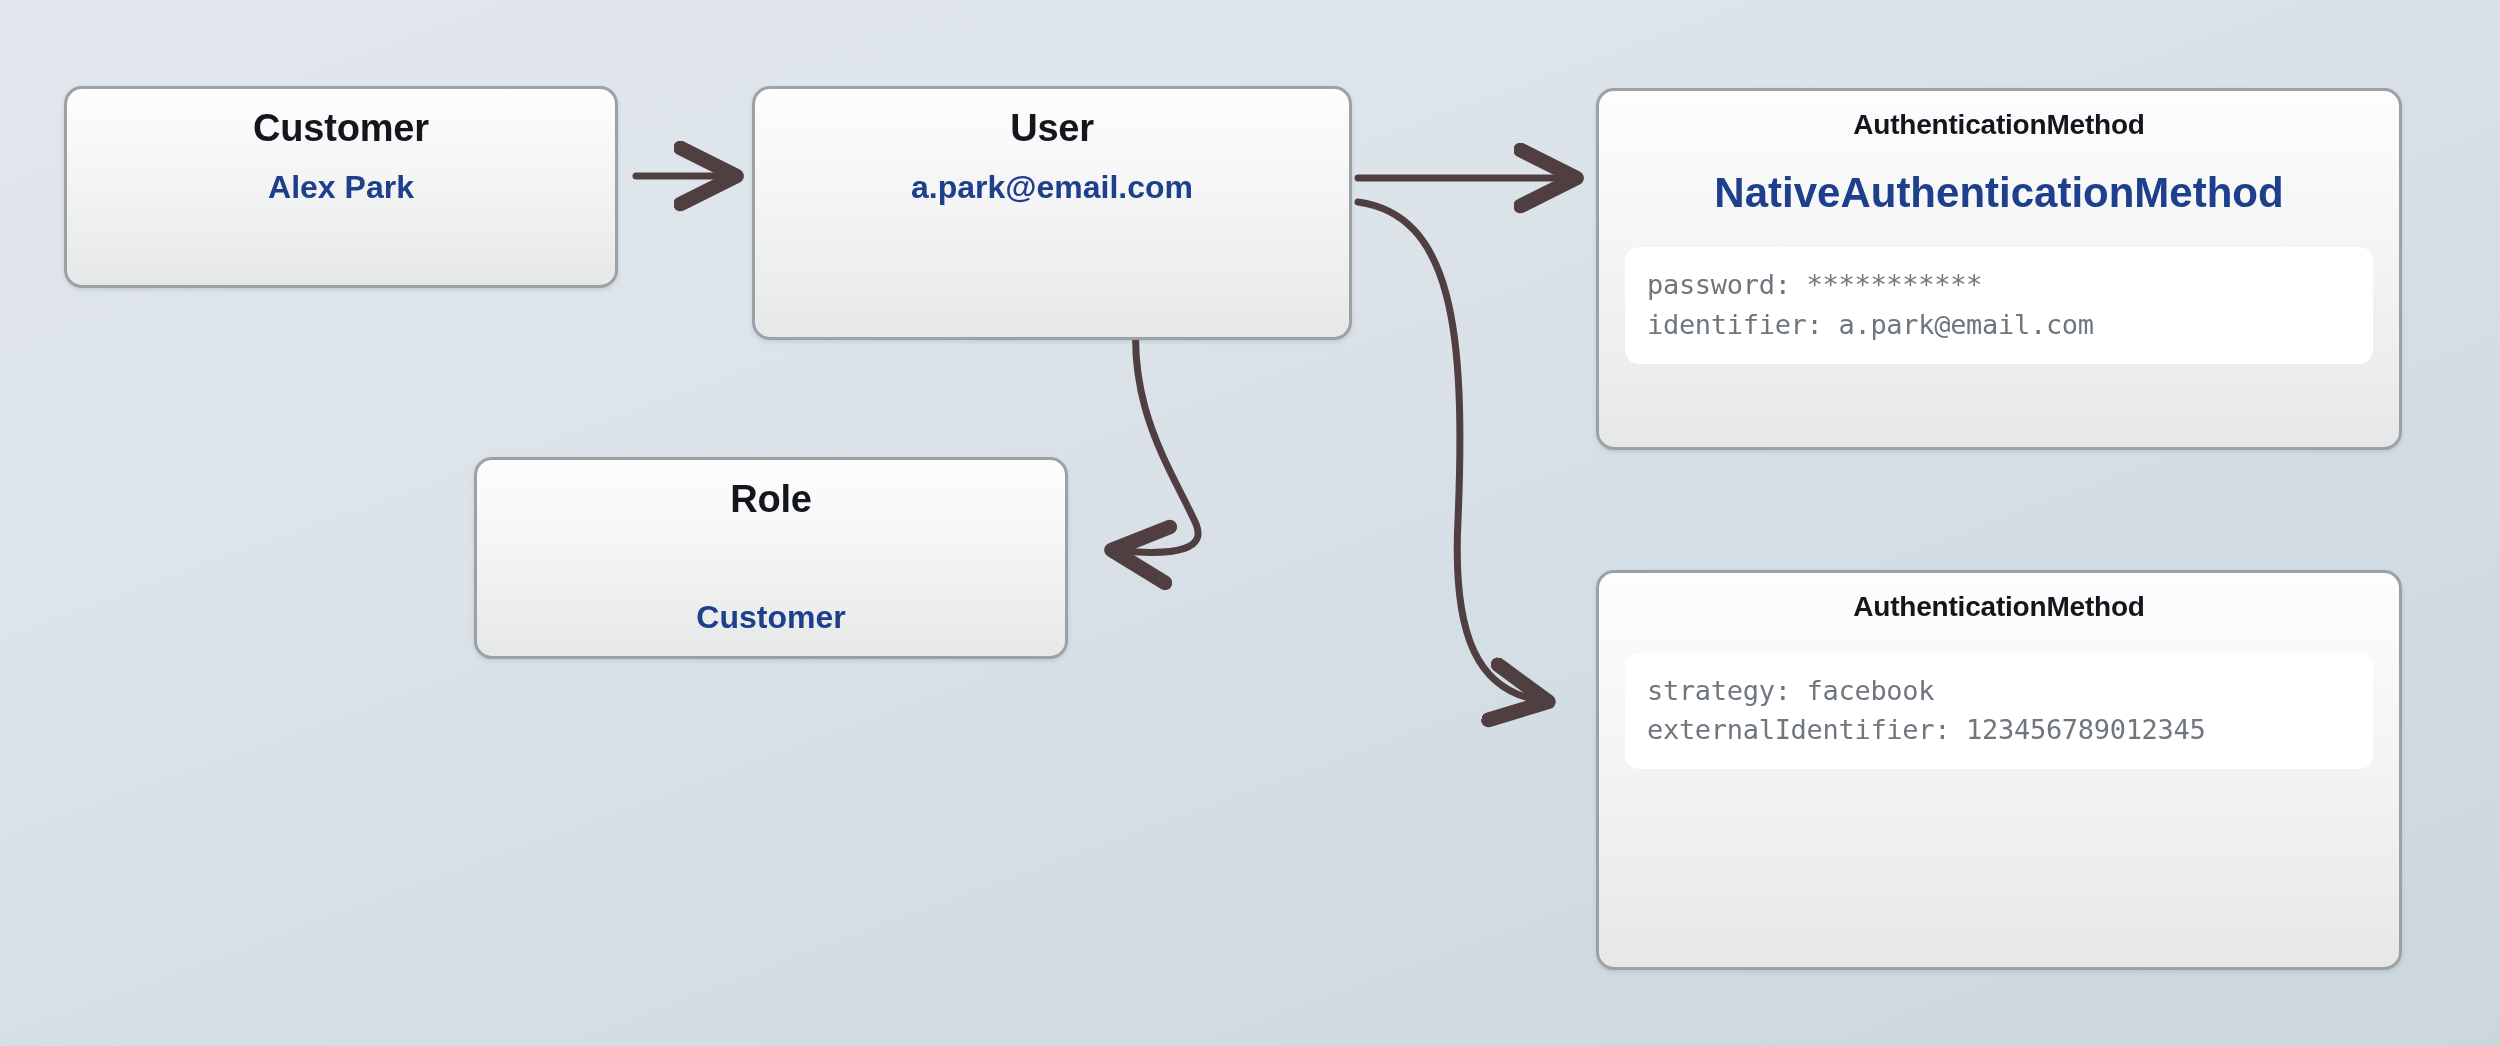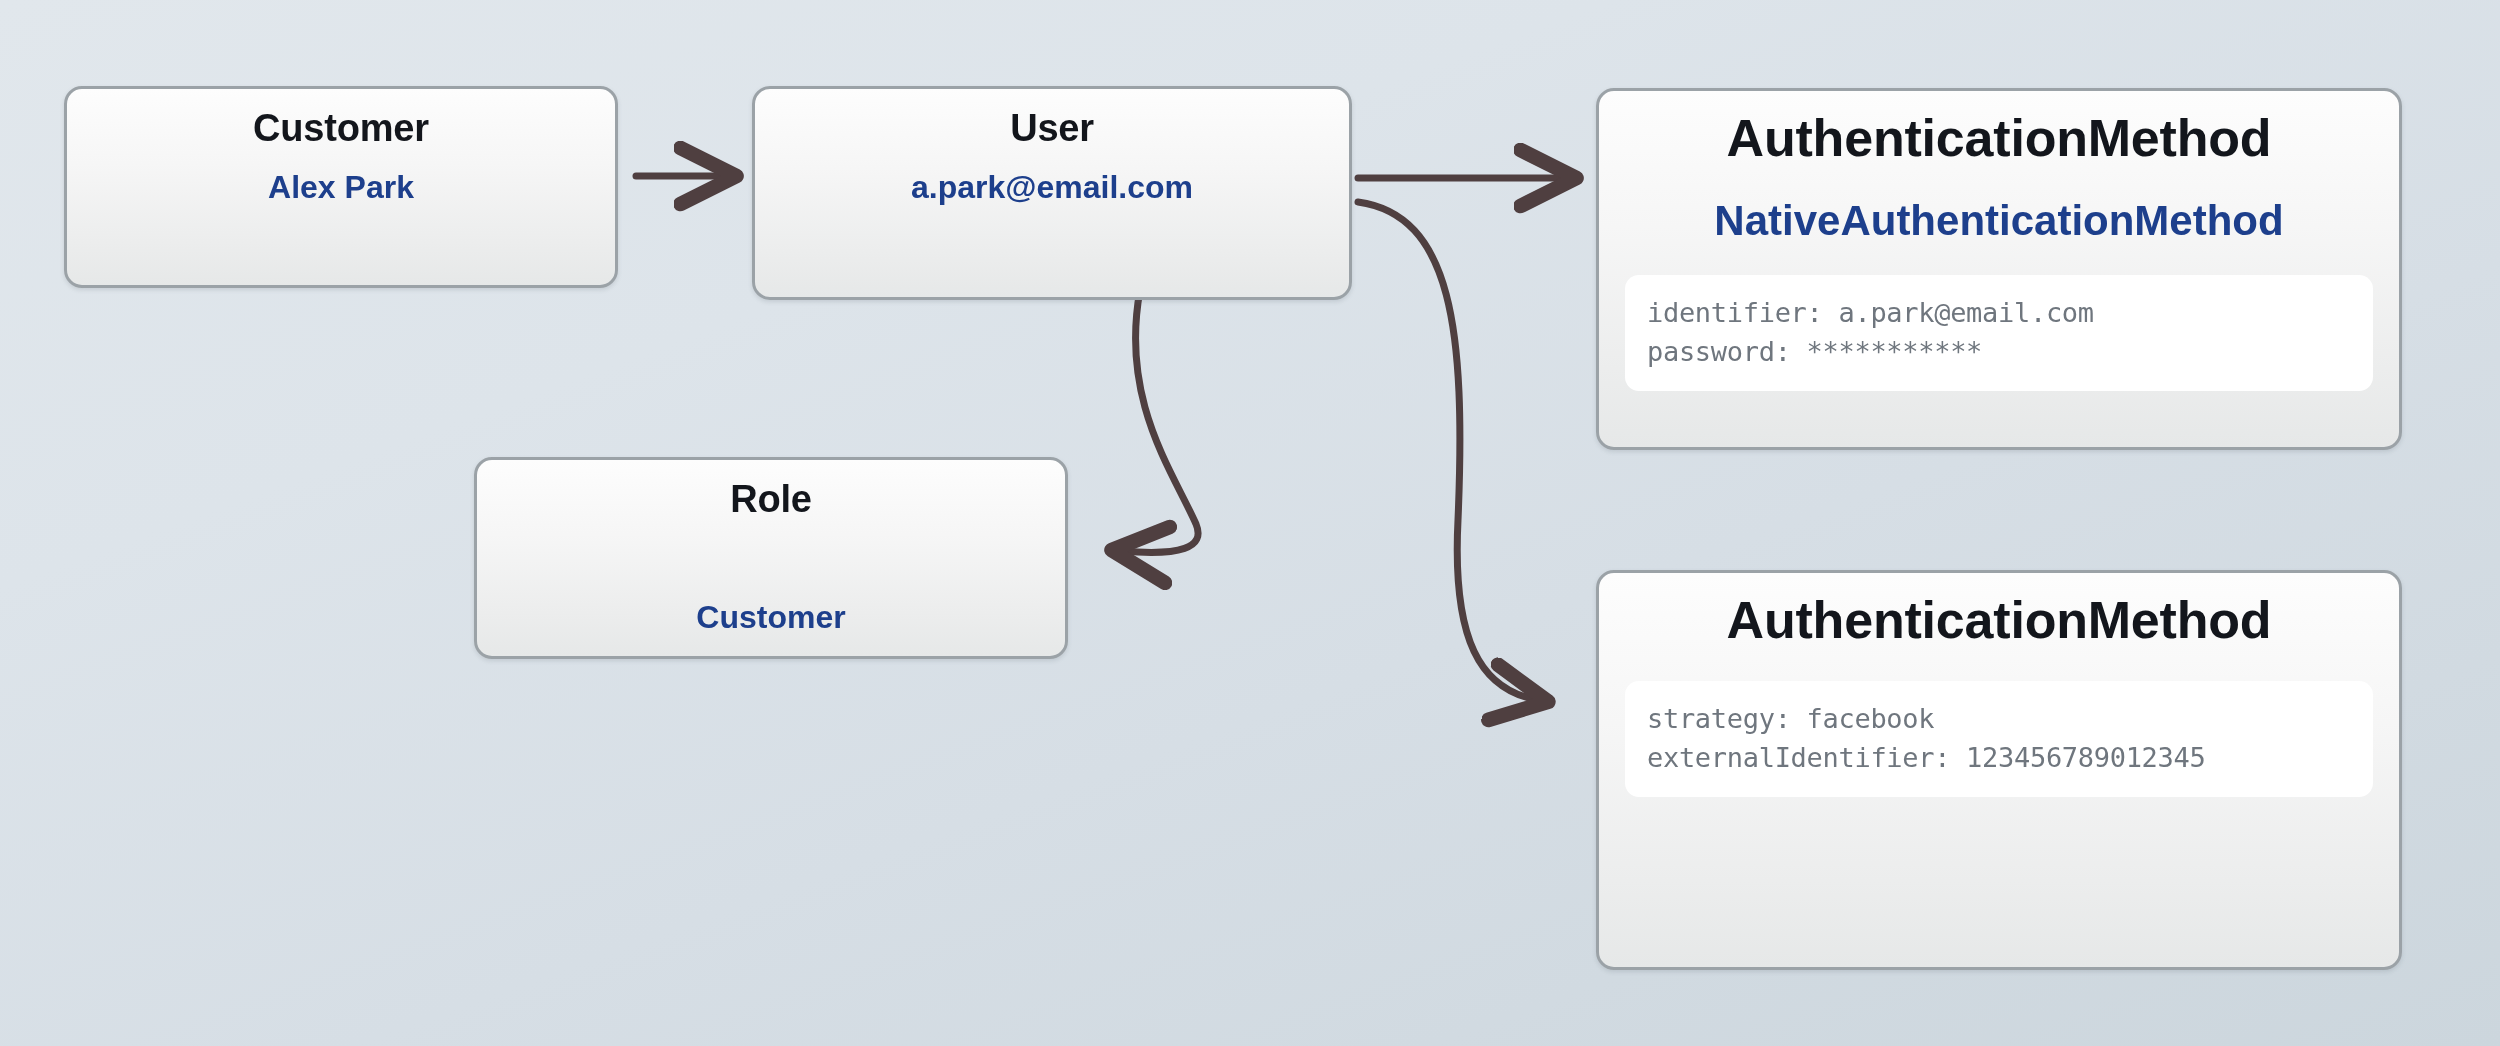--- a/index.html
+++ b/index.html
@@ -32,21 +32,21 @@
     background: linear-gradient(180deg, #fdfdfd 0%, #f6f6f6 38%, #eceded 78%, #e6e8e8 100%);
     border: 3px solid #9ba2a7;
     border-radius: 18px;
     box-shadow: 0 2px 4px rgba(90,100,110,0.18);
     display: flex;
     flex-direction: column;
     align-items: center;
     padding: 18px 26px 20px 26px;
   }
   .node-title {
-    font-size: 52px;
+    font-size: 28px;
     font-weight: bold;
     color: #13161c;
     letter-spacing: -0.2px;
     line-height: 1.15;
     text-align: center;
     white-space: nowrap;
   }
   .node-value {
     font-size: 42px;
     font-weight: bold;
@@ -69,21 +69,21 @@
   .attr-line {
     font-family: "DejaVu Sans Mono", "Liberation Mono", monospace;
     font-size: 27px;
     color: #6f767e;
     line-height: 1.45;
     white-space: pre;
     letter-spacing: -0.3px;
   }
   
   #node-customer { left: 64px;  top: 86px;  width: 554px; height: 202px; }
-  #node-user     { left: 752px; top: 86px;  width: 600px; height: 214px; }
+  #node-user     { left: 752px; top: 86px;  width: 600px; height: 254px; }
   #node-role     { left: 474px; top: 457px; width: 594px; height: 202px; justify-content: space-between; }
   #node-auth-native   { left: 1596px; top: 88px;  width: 806px; height: 362px; }
   #node-auth-external { left: 1596px; top: 570px; width: 806px; height: 400px; }
 </style>
 </head>
 <body>
 
 <div id="stage">
 
   <svg class="edges" viewBox="0 0 2500 1046" preserveAspectRatio="none">
@@ -122,22 +122,22 @@
 
   <div class="node small" id="node-role">
     <div class="node-title">Role</div>
     <div class="node-value">Customer</div>
   </div>
 
   <div class="node" id="node-auth-native">
     <div class="node-title">AuthenticationMethod</div>
     <div class="node-value">NativeAuthenticationMethod</div>
     <div class="attrs">
+      <div class="attr-line">password: ***********</div>
       <div class="attr-line">identifier: a.park@email.com</div>
-      <div class="attr-line">password: ***********</div>
     </div>
   </div>
 
   <div class="node" id="node-auth-external">
     <div class="node-title">AuthenticationMethod</div>
     <div class="attrs">
       <div class="attr-line">strategy: facebook</div>
       <div class="attr-line">externalIdentifier: 123456789012345</div>
     </div>
   </div>

